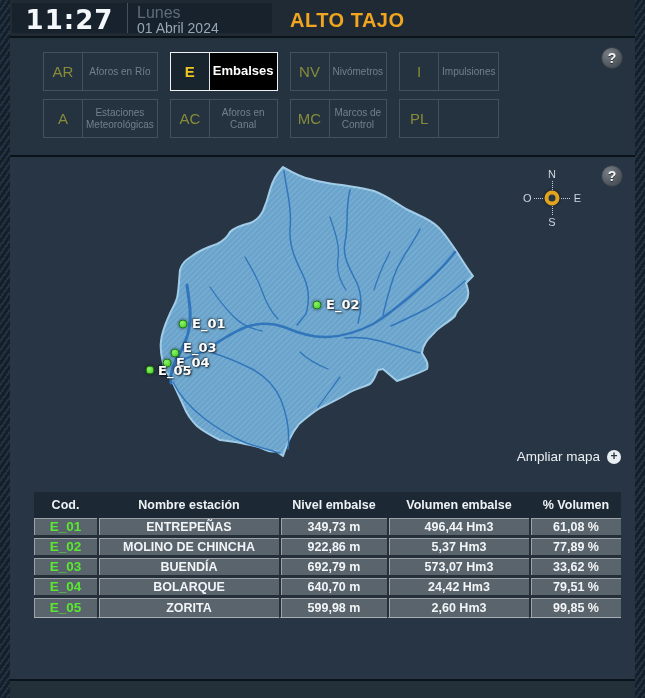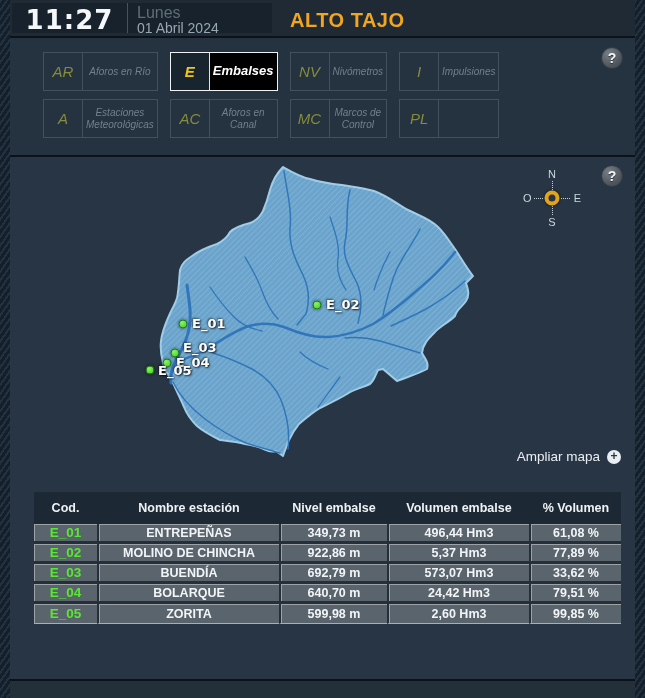--- a/index.html
+++ b/index.html
@@ -34,21 +34,21 @@
   .page-title {
     color:#f2a51e; font-size:20px; font-weight:bold; letter-spacing:0.5px;
     line-height:35px; margin-left:18px;
   }
 
   
   .nav-panel {
     position:relative; height:119px; border-bottom:2px solid #0b131a;
     padding:14px 0 0 43px; background:#253240;
   }
-  .nav-grid { display:grid; grid-template-columns:repeat(4,1fr); gap:8px 12px; width:432px;font-style:italic; }
+  .nav-grid { display:grid; grid-template-columns:repeat(4,1fr); gap:8px 12px; width:432px; }
   .nav-btn { display:flex; height:39px; border:1px solid #42515c; cursor:pointer; background:transparent; }
   .nav-prefix {
     width:39px; flex:0 0 39px; border-right:1px solid #42515c;
     display:flex; align-items:center; justify-content:center;
     color:#868c39; font-size:15px;
   }
   .nav-label {
     flex:1; display:flex; align-items:center; justify-content:center;
     color:#71808b; font-size:10px; text-align:center; line-height:1.15; padding:0 3px;
   }
@@ -105,21 +105,21 @@
   .zoom-plus-icon {
     width:14px; height:14px; border-radius:50%; background:#e9eef2; color:#2a343c;
     font-weight:bold; font-size:12px; line-height:13px; text-align:center;
   }
 
   
   .table-panel { padding:5px 0 0 34px; }
   table { border-collapse:separate; border-spacing:0; table-layout:fixed; }
   th {
     background:#1c2935; color:#eef2f5; font-size:12.5px; font-weight:bold;
-    height:32px; padding:2px; text-align:center;
+    height:26px; padding:2px; text-align:center;
   }
   td {
     background:#5a646c; color:#f2f5f7; font-weight:bold; font-size:12.5px;
     height:20px; text-align:center; padding:1px 2px;
     border-bottom:3px solid #242f3a;
     box-shadow:inset 0 1px 0 rgba(255,255,255,0.4);
   }
   td + td, th + th { border-left:2px solid #242f3a; }
   td + td { box-shadow:inset 1px 1px 0 rgba(255,255,255,0.4); }
   th + th { border-left-color:#1c2935; }

